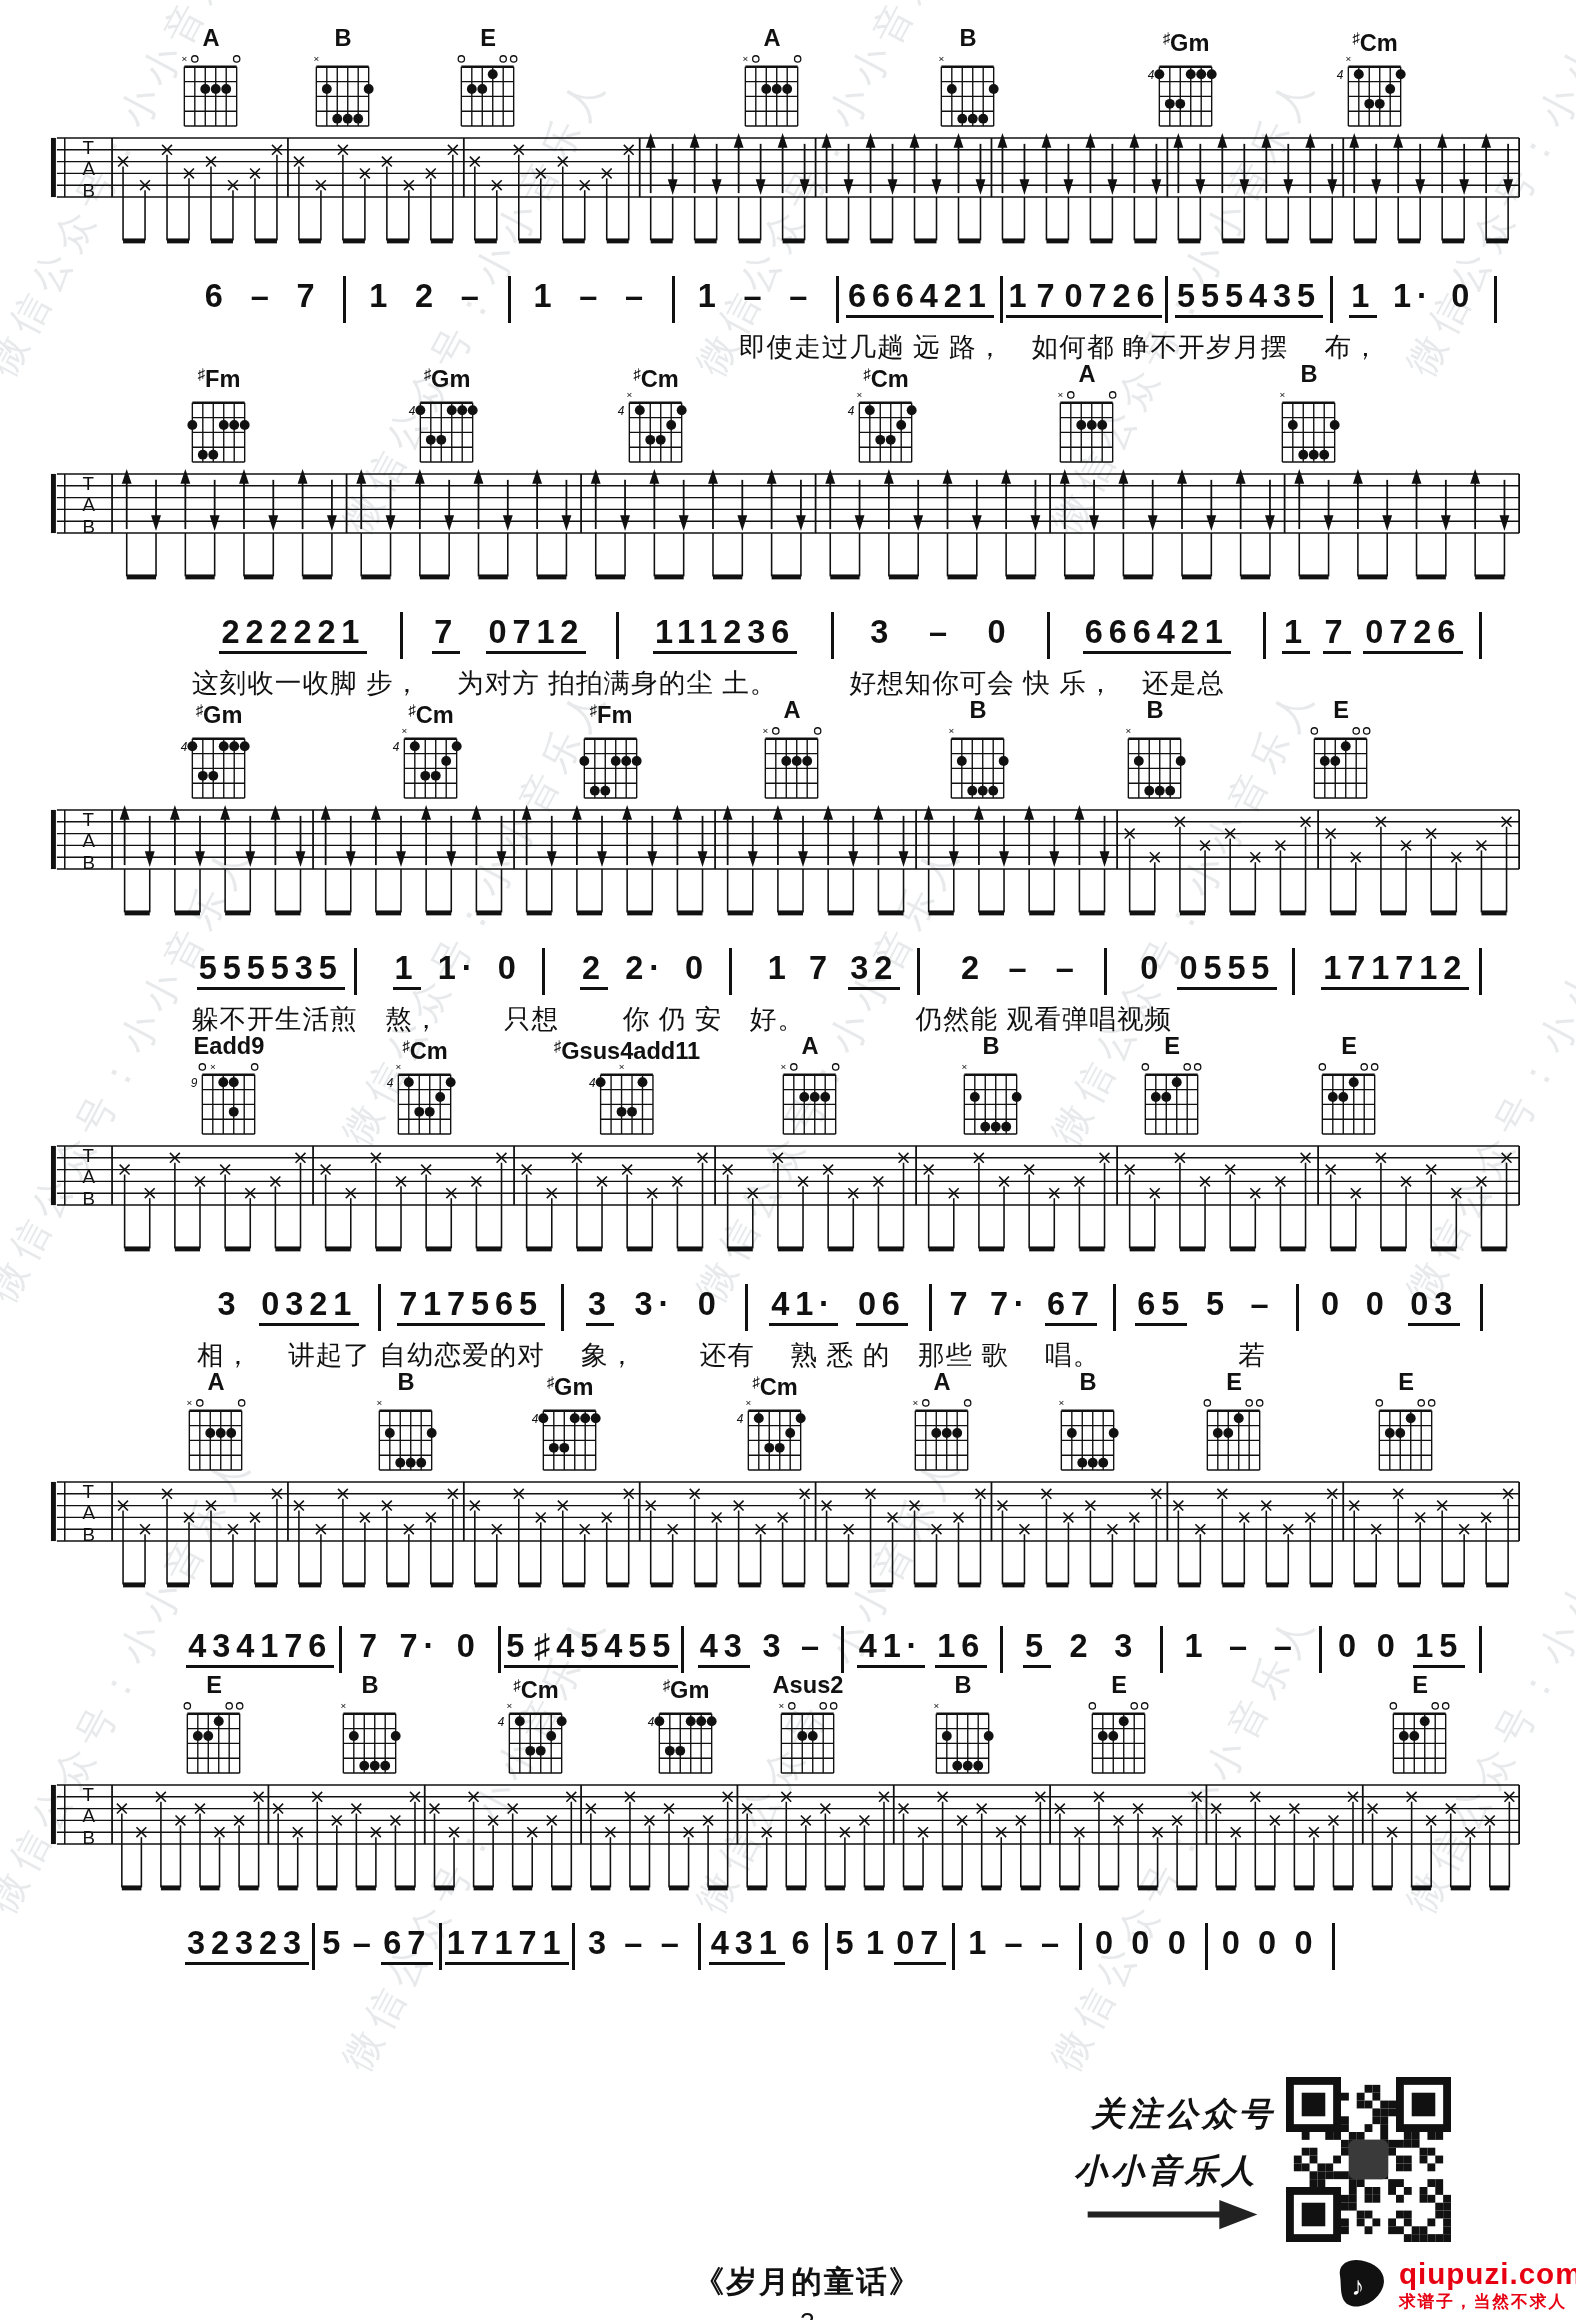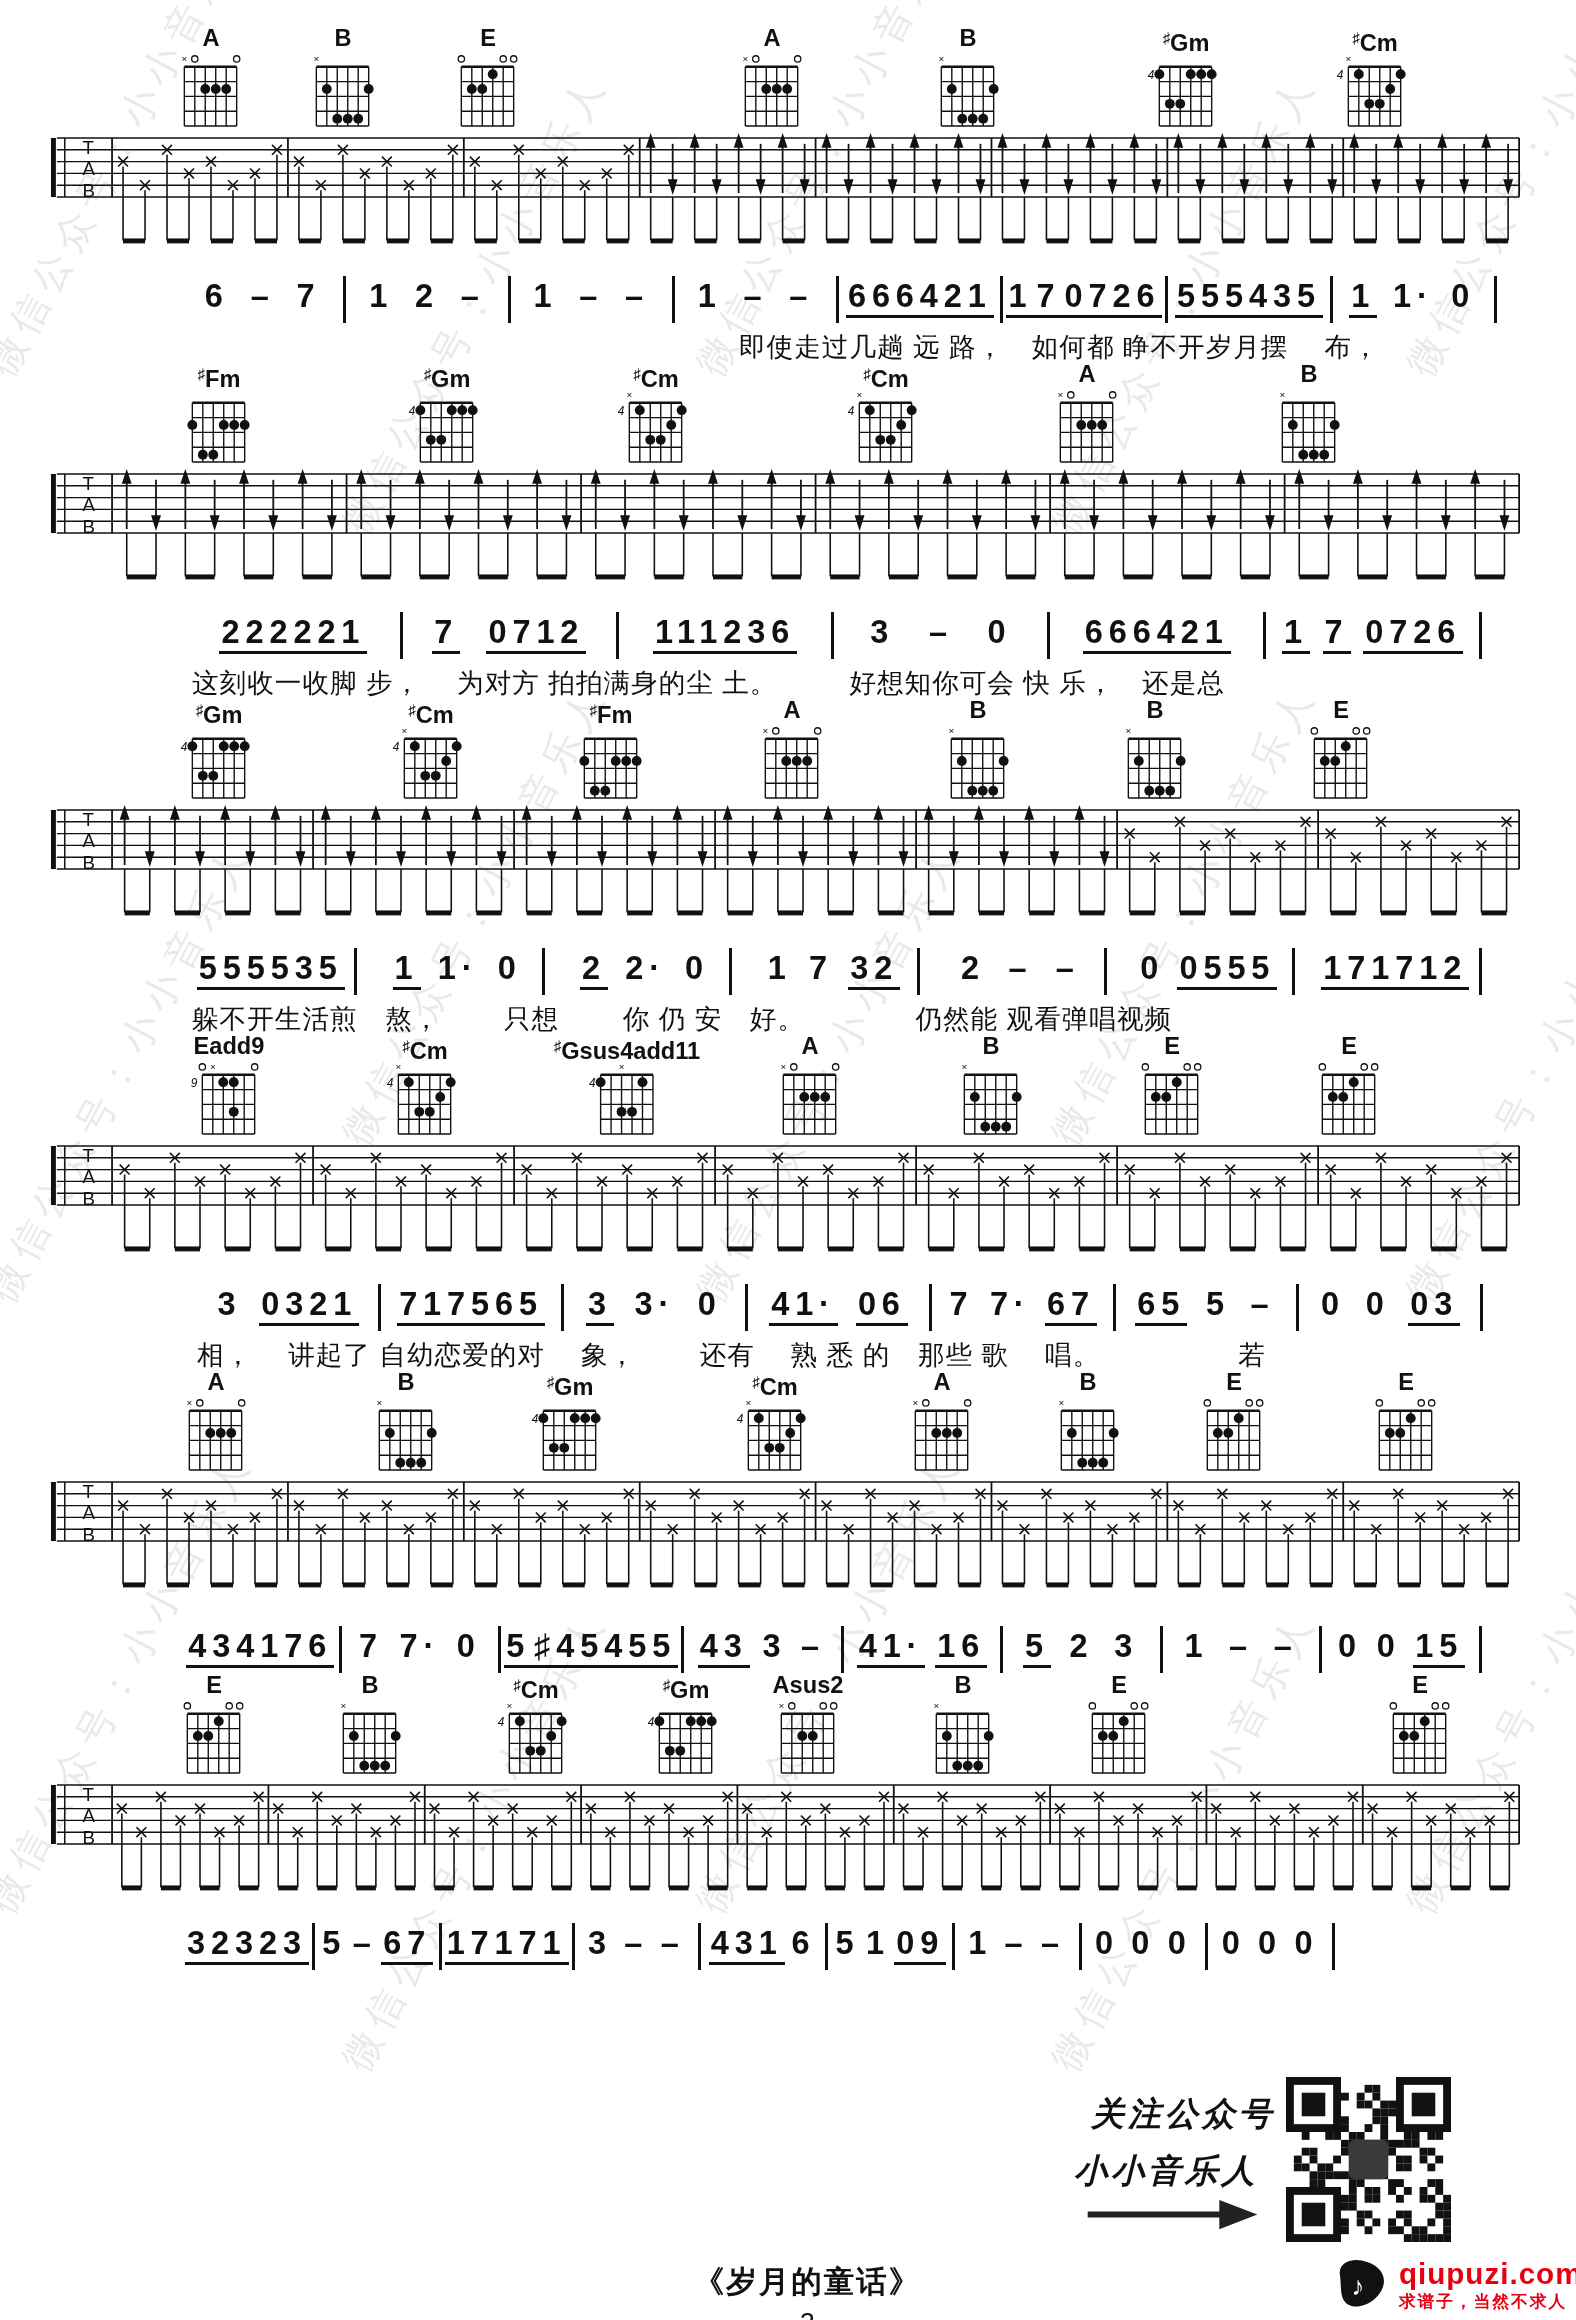--- a/index.html
+++ b/index.html
@@ -2485,21 +2485,21 @@
             <span class="tok">–</span>
             <span class="tok">–</span>
           </div>
           <div class="measure">
             <span class="tok u">431</span>
             <span class="tok">6</span>
           </div>
           <div class="measure">
             <span class="tok">5</span>
             <span class="tok">1</span>
-            <span class="tok u">09</span>
+            <span class="tok u">07</span>
           </div>
           <div class="measure">
             <span class="tok">1</span>
             <span class="tok">–</span>
             <span class="tok">–</span>
           </div>
           <div class="measure">
             <span class="tok">0</span>
             <span class="tok">0</span>
             <span class="tok">0</span>

